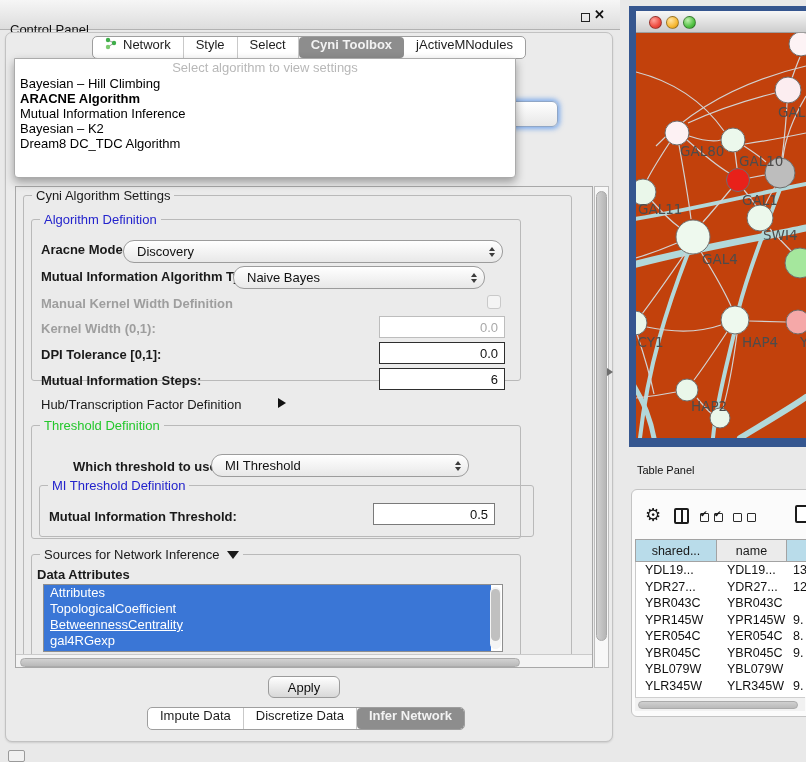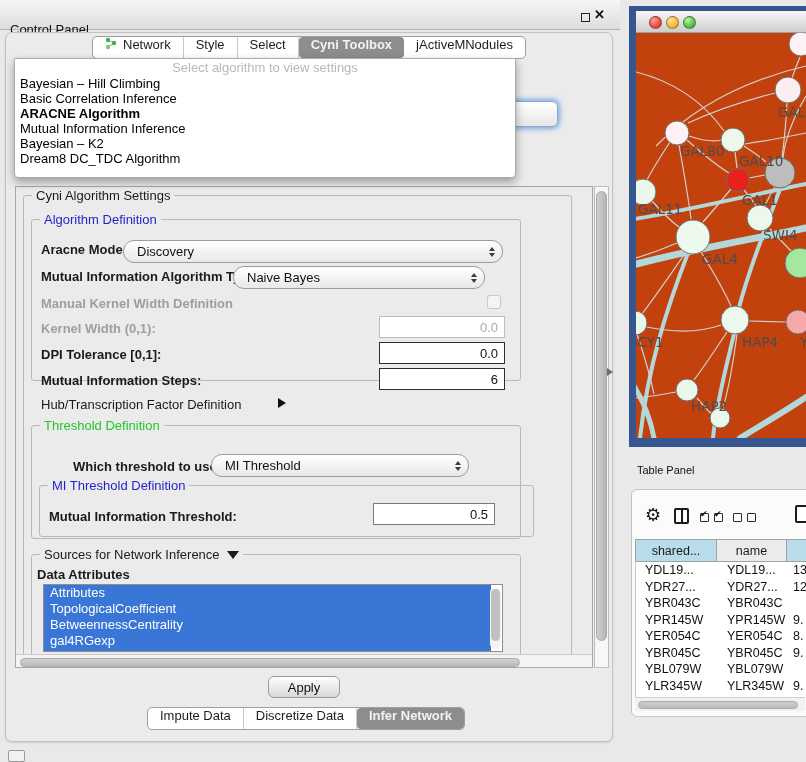--- a/index.html
+++ b/index.html
@@ -178,21 +178,20 @@
   </div>
 
   <div class="combo-fragment"></div>
   <div class="data-combo">
     <span>gal-filtered sif default node</span>
   </div>
 
   <div class="popup">
     <div class="dd-placeholder">Select algorithm to view settings</div>
     <div class="dd-item">Bayesian – Hill Climbing</div>
-    <div class="dd-item">Basic Correlation Inference</div>
     <div class="dd-item bold">ARACNE Algorithm</div>
     <div class="dd-item">Mutual Information Inference</div>
     <div class="dd-item">Bayesian – K2</div>
     <div class="dd-item">Dream8 DC_TDC Algorithm</div>
   </div>
 
   <div class="viewport">
 
     <div class="group" style="left:7px; top:8px; width:549px; height:640px;">
       <span class="group-title">Cyni Algorithm Settings</span>
@@ -264,21 +263,21 @@
     <div class="group" style="left:15px; top:367px; width:490px; height:130px;">
       <span class="group-title">
         <span>Sources for Network Inference</span><span class="tri-down"></span>
       </span>
     </div>
     <span class="blbl" style="left:21px; top:380px;">Data Attributes</span>
 
     <div class="attr-list">
       <div class="attr-item" style="background-color: rgb(58, 118, 214);">Attributes</div>
       <div class="attr-item" style="background-color: rgb(58, 118, 214);">TopologicalCoefficient</div>
-      <div class="attr-item" style="background-color: rgb(58, 118, 214);">BetweennessCentrality</div>
+      <div class="attr-item" style="background-color: rgb(58, 118, 214); text-decoration: underline;">BetweennessCentrality</div>
       <div class="attr-item" style="background-color: rgb(58, 118, 214);">gal4RGexp</div>
       <div class="attr-partial" style="background-color: rgb(58, 118, 214);"></div>
       <div class="attr-vsb">
           <div class="th"></div>
         </div>
     </div>
 
     <div class="hscroll">
         <div class="th"></div>
       </div>

